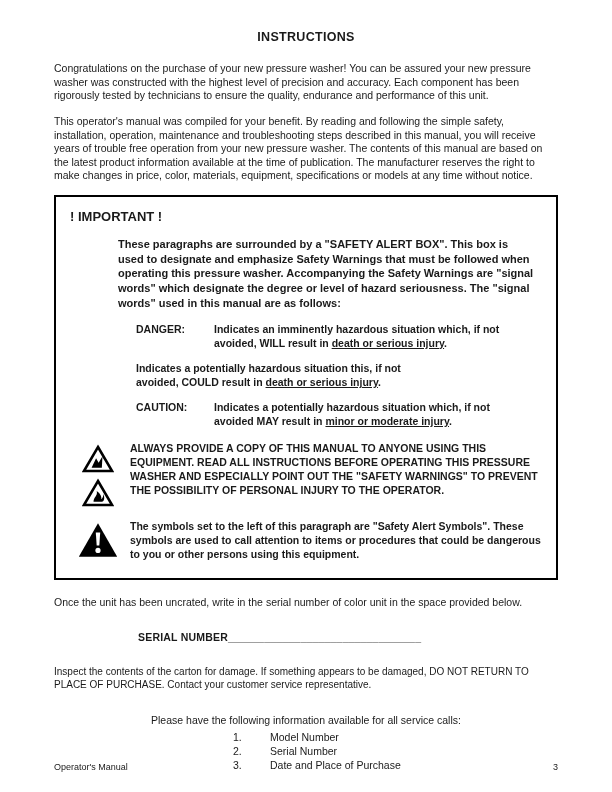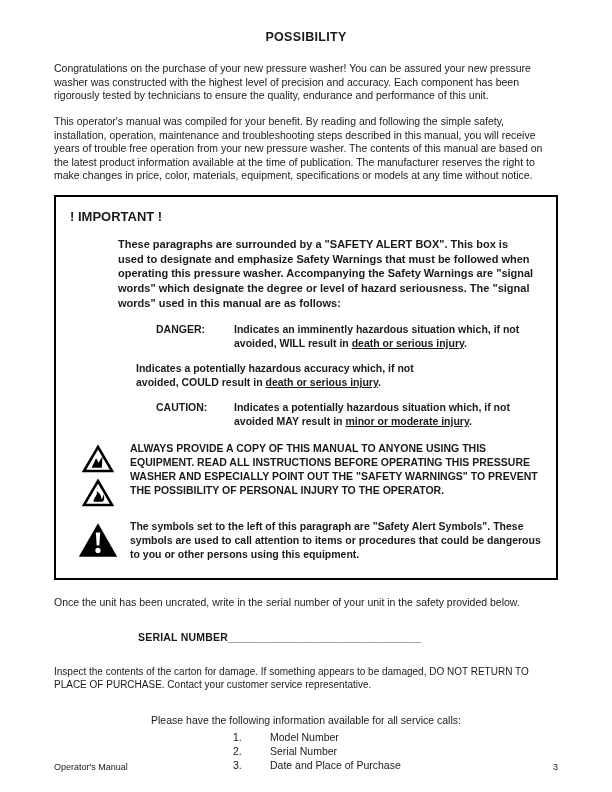--- a/index.html
+++ b/index.html
@@ -26,21 +26,21 @@
   }
   .box-title { text-align:left; font-weight:bold; font-size:13px; margin-bottom:13px; }
   .box-intro {
     font-weight:bold; font-size:11px; line-height:1.33;
     margin:0 6px 13px 48px;
   }
   .signal-row {
     display:flex; margin-left:66px; margin-bottom:11px;
     font-weight:bold; font-size:10.5px; line-height:1.33;
   }
-  .signal-term { width:78px; flex:none;margin-left:20px; }
+  .signal-term { width:78px; flex:none; }
   .signal-def { width:310px; }
   .u { text-decoration:underline; }
   .symbol-row { display:flex; margin-top:13px; margin-left:4px; align-items:flex-start; }
   .symbol-icons {
     width:48px; flex:none; display:flex; flex-direction:column;
     align-items:center; gap:5px; padding-top:2px;
   }
   .symbol-text {
     font-weight:bold; font-size:10.5px; line-height:1.33;
     margin-left:8px; flex:1;
@@ -61,36 +61,36 @@
     display:flex; justify-content:space-between;
     font-size:9px; color:#1a1a1a;
   }
   svg { display:block; }
 </style>
 </head>
 <body>
 
 <div class="page">
 
-  <div class="doc-title">POSSIBILITY</div>
+  <div class="doc-title">INSTRUCTIONS</div>
 
   <p class="body-para">Congratulations on the purchase of your new pressure washer!  You can be assured your new pressure washer was constructed with the highest level of precision and accuracy.  Each component has been rigorously tested by technicians to ensure the quality, endurance and performance of this unit.</p>
   <p class="body-para">This operator's manual was compiled for your benefit.  By reading and following the simple safety, installation, operation, maintenance and troubleshooting steps described in this manual, you will receive years of trouble free operation from your new pressure washer.  The contents of this manual are based on the latest product information available at the time of publication. The manufacturer reserves the right to make changes in price, color, materials, equipment, specifications or models at any time without notice.</p>
 
   <div class="important-box">
     <div class="box-title">! IMPORTANT !</div>
     <div class="box-intro">These paragraphs are surrounded by a "SAFETY ALERT BOX". This box is used to designate and emphasize Safety Warnings that must be followed when operating this pressure washer. Accompanying the Safety Warnings are "signal words" which designate the degree or level of hazard seriousness.  The "signal words" used  in this manual are as follows:</div>
 
     <div class="signal-row">
       <span class="signal-term">DANGER:</span>
       <span class="signal-def"><span>Indicates an imminently hazardous situation which, if not avoided, WILL result in </span><span class="u">death or serious injury</span><span>.</span></span>
     </div>
 
     <div class="signal-row">
-      <span class="signal-def"><span>Indicates a potentially hazardous accuracy which, if not avoided, COULD result in  </span><span class="u">death or serious injury</span><span>.</span></span>
+      <span class="signal-def"><span>Indicates a potentially hazardous situation this, if not avoided, COULD result in  </span><span class="u">death or serious injury</span><span>.</span></span>
     </div>
 
     <div class="signal-row">
       <span class="signal-term">CAUTION:</span>
       <span class="signal-def"><span>Indicates a potentially hazardous situation which, if not avoided MAY result in </span><span class="u">minor or moderate injury</span><span>.</span></span>
     </div>
 
     <div class="symbol-row">
       <div class="symbol-icons">
         <span>
@@ -116,21 +116,21 @@
             <path d="M50 3 L98 87 L2 87 Z" fill="#000"></path>
             <path d="M44.5 26 h11 l-2.2 33 h-6.6 Z" fill="#fff"></path>
             <circle cx="50" cy="71" r="6.5" fill="#fff"></circle>
           </svg>
         </span>
       </div>
       <div class="symbol-text">The symbols set to the left of this paragraph are "Safety Alert Symbols".  These symbols are used to call attention to items or procedures that could be dangerous to you or other persons using this equipment.</div>
     </div>
   </div>
 
-  <p class="uncrated">Once the unit has been uncrated, write in the serial number of your unit in the safety provided below.</p>
+  <p class="uncrated">Once the unit has been uncrated, write in the serial number of color unit in the space provided below.</p>
 
   <div class="serial-line">SERIAL NUMBER________________________________</div>
 
   <p class="inspect">Inspect the contents of the carton for damage. If something appears to be damaged, DO NOT RETURN TO PLACE OF PURCHASE.  Contact your customer service representative.</p>
 
   <div class="service-block">
     <div class="service-intro">Please have the following information available for all service calls:</div>
     <div class="service-item">
       <span class="service-num">1.</span>
       <span>Model Number</span>

